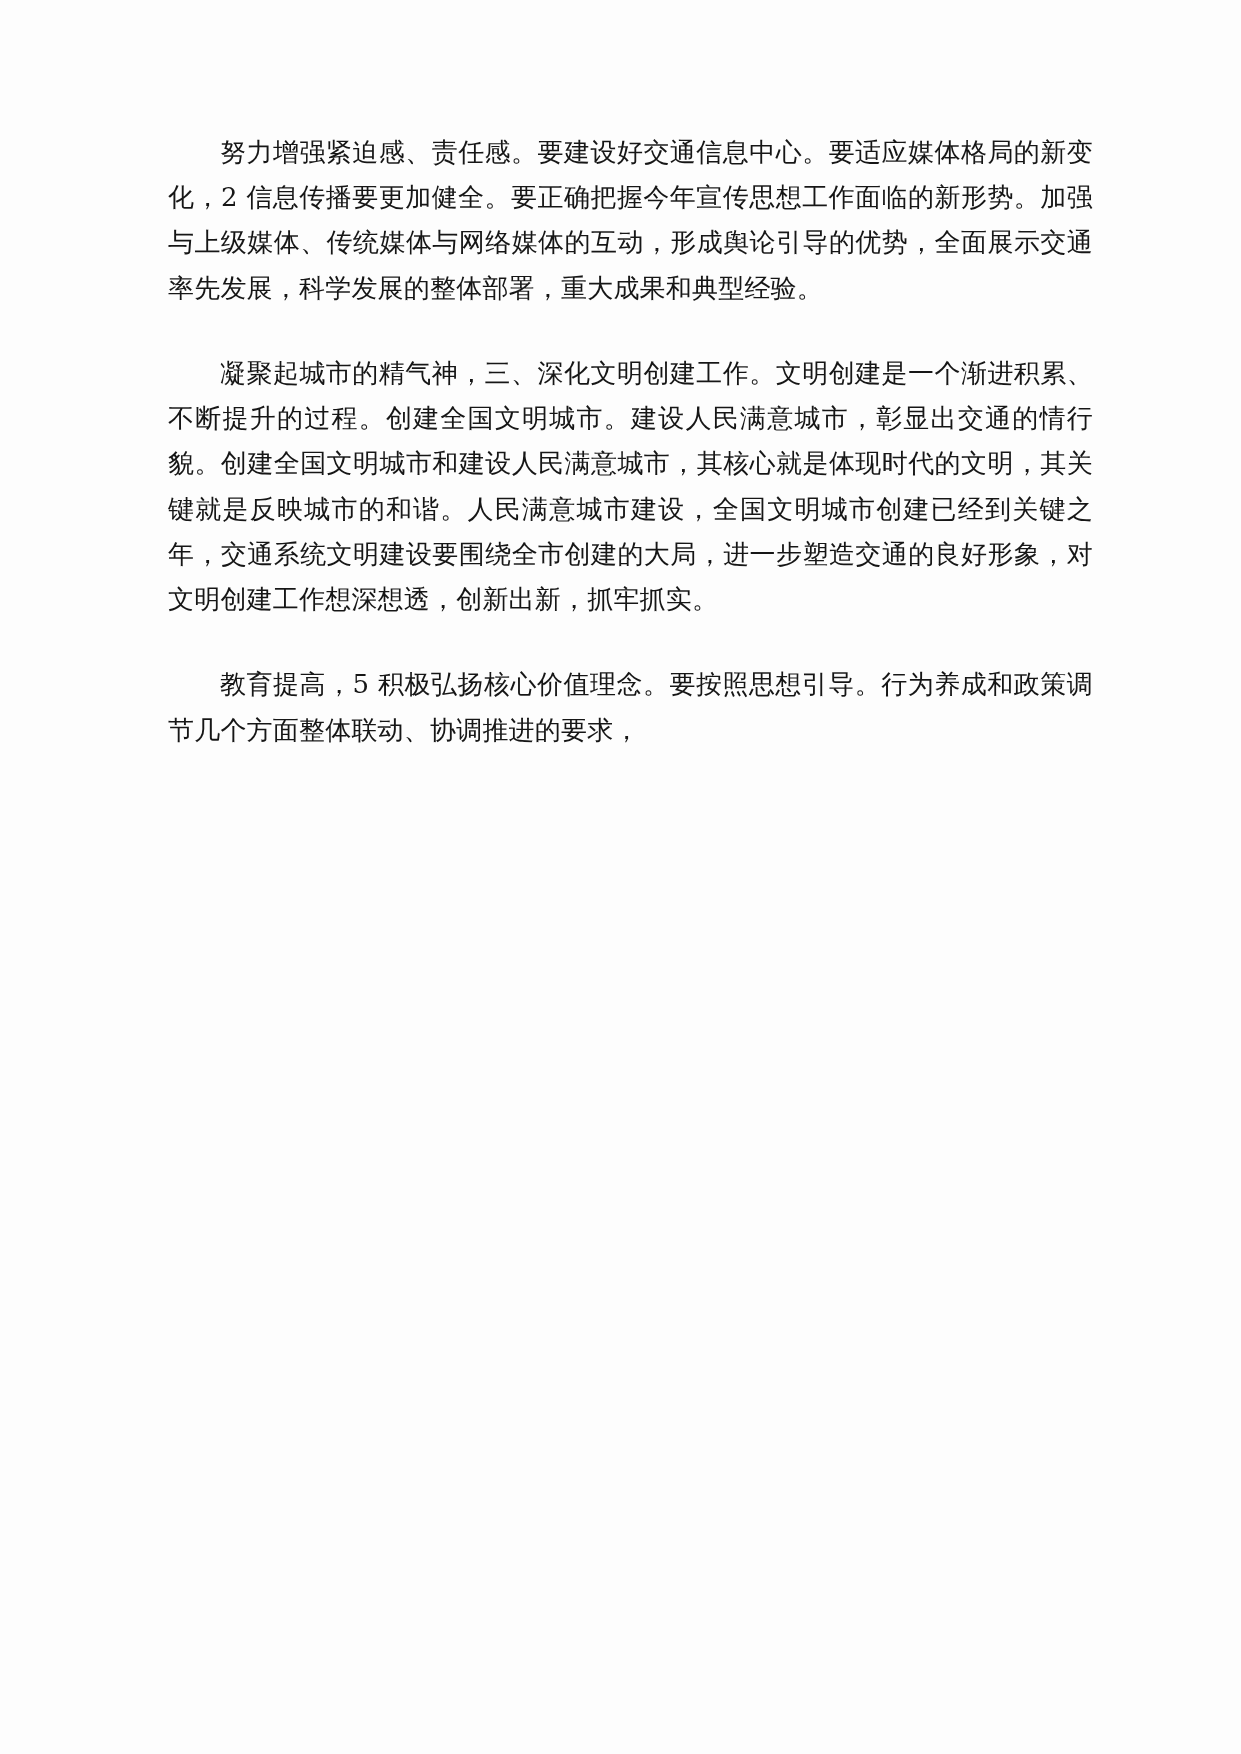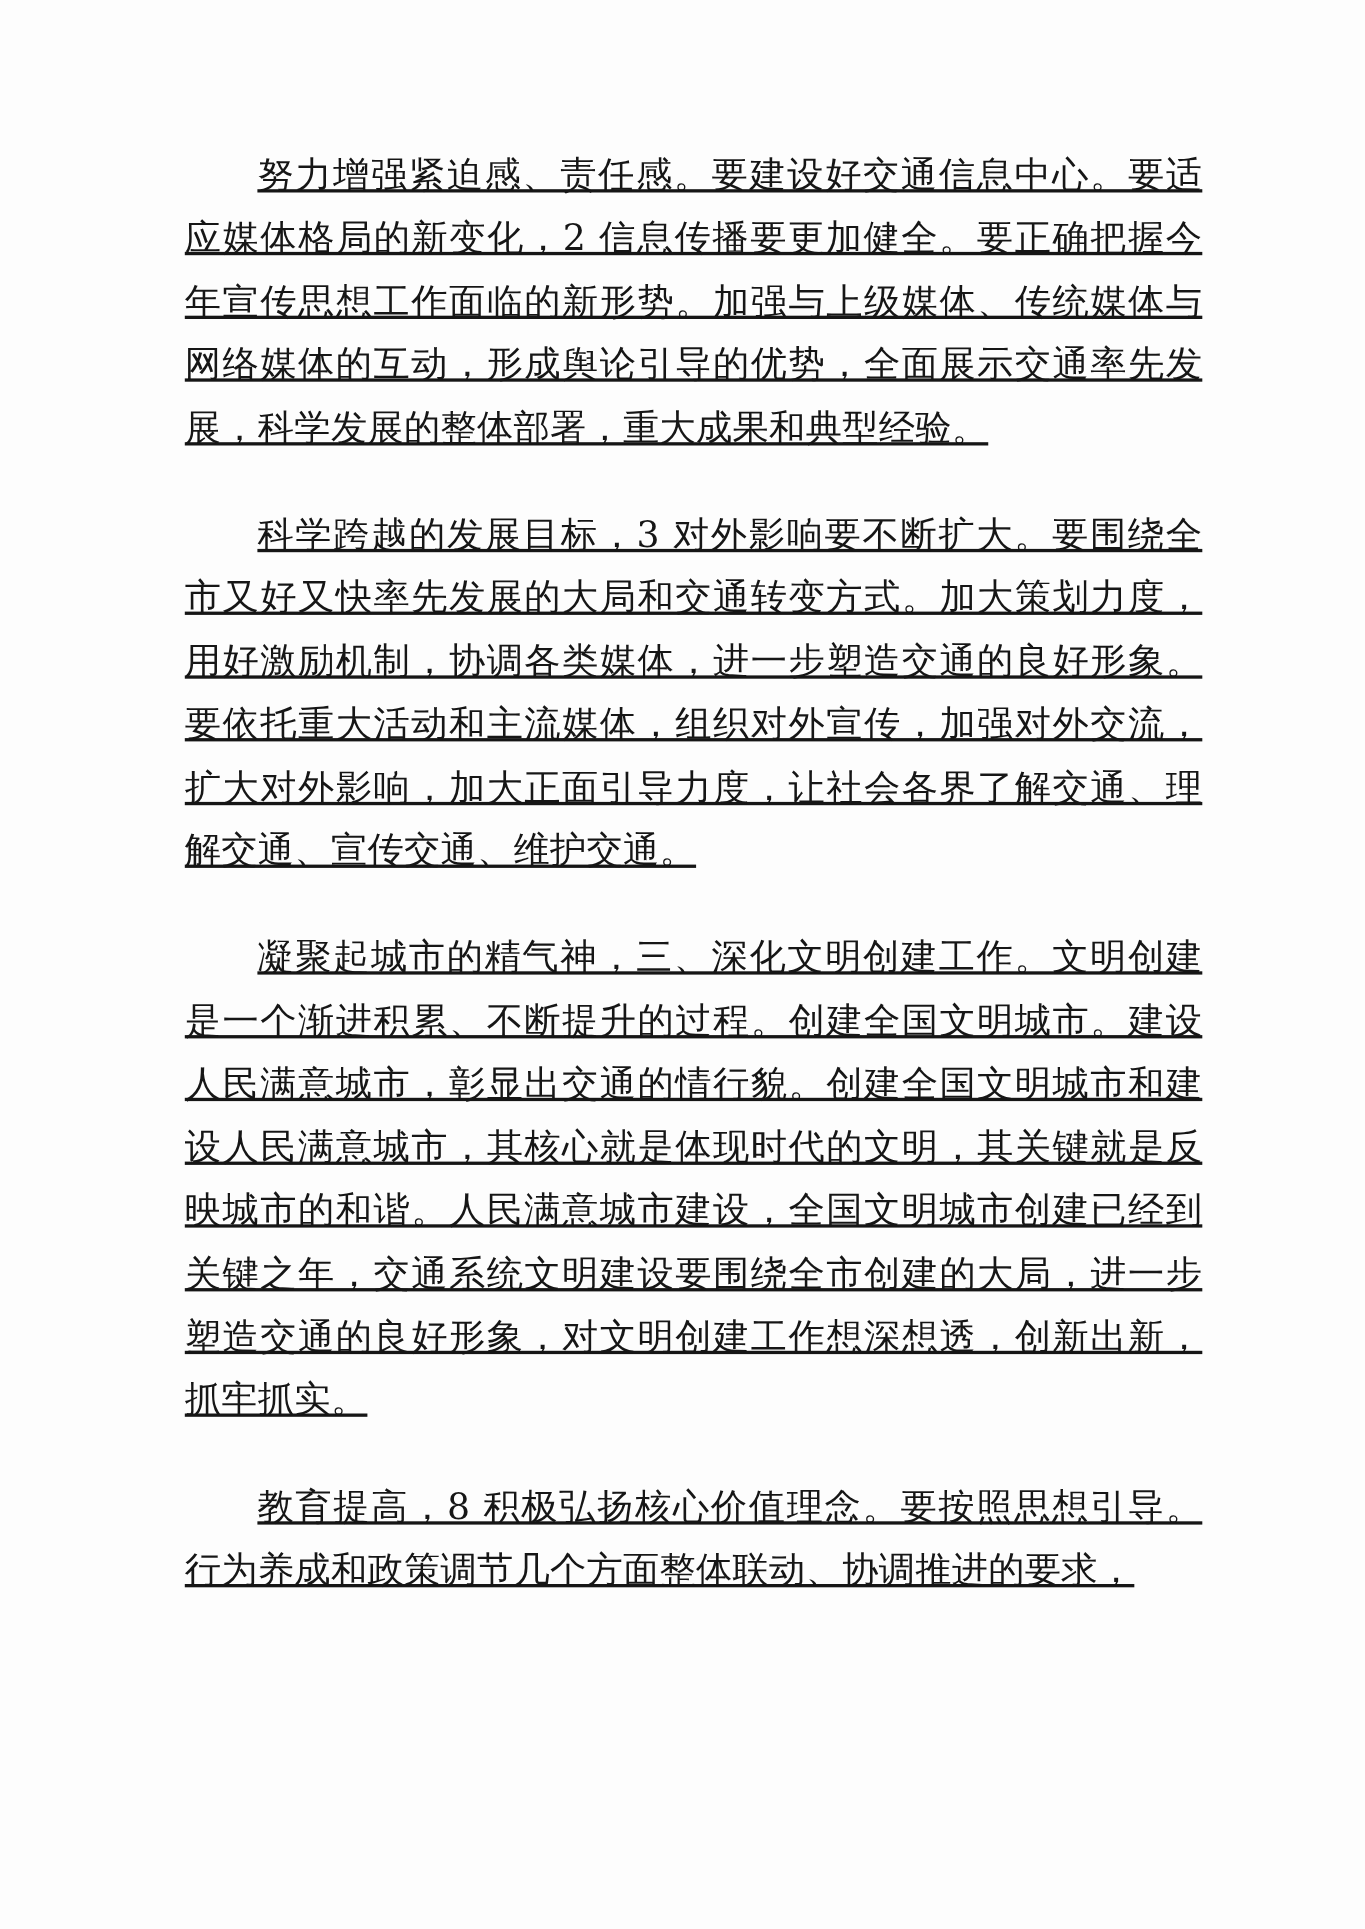--- a/index.html
+++ b/index.html
@@ -18,38 +18,36 @@
     width: 1241px;
     height: 1754px;
     box-sizing: border-box;
     padding: 130px 148px 60px 168px;
     background: #fdfdfd;
   }
   .doc-body {
     display: block;
   }
   .para {
-    font-size: 33px;
+    font-size: 26px;
     line-height: 1.74;
     color: #161616;
     text-align: justify;
     text-justify: inter-ideograph;
     text-indent: 2em;
     margin: 0 0 40px 0;
     letter-spacing: 0.2px;
     font-family: "DejaVu Serif", "Liberation Serif", serif;
-    text-decoration: underline;
   }
   .para:last-child {
     margin-bottom: 0;
   }
 </style>
 </head>
 <body>
 
 <div class="page">
   <div class="doc-body">
     <p class="para">努力增强紧迫感、责任感。要建设好交通信息中心。要适应媒体格局的新变化，2 信息传播要更加健全。要正确把握今年宣传思想工作面临的新形势。加强与上级媒体、传统媒体与网络媒体的互动，形成舆论引导的优势，全面展示交通率先发展，科学发展的整体部署，重大成果和典型经验。</p>
-    <p class="para">科学跨越的发展目标，3 对外影响要不断扩大。要围绕全市又好又快率先发展的大局和交通转变方式。加大策划力度，用好激励机制，协调各类媒体，进一步塑造交通的良好形象。要依托重大活动和主流媒体，组织对外宣传，加强对外交流，扩大对外影响，加大正面引导力度，让社会各界了解交通、理解交通、宣传交通、维护交通。</p>
     <p class="para">凝聚起城市的精气神，三、深化文明创建工作。文明创建是一个渐进积累、不断提升的过程。创建全国文明城市。建设人民满意城市，彰显出交通的情行貌。创建全国文明城市和建设人民满意城市，其核心就是体现时代的文明，其关键就是反映城市的和谐。人民满意城市建设，全国文明城市创建已经到关键之年，交通系统文明建设要围绕全市创建的大局，进一步塑造交通的良好形象，对文明创建工作想深想透，创新出新，抓牢抓实。</p>
-    <p class="para">教育提高，8 积极弘扬核心价值理念。要按照思想引导。行为养成和政策调节几个方面整体联动、协调推进的要求，</p>
+    <p class="para">教育提高，5 积极弘扬核心价值理念。要按照思想引导。行为养成和政策调节几个方面整体联动、协调推进的要求，</p>
   </div>
 </div>
 
 </body></html>

